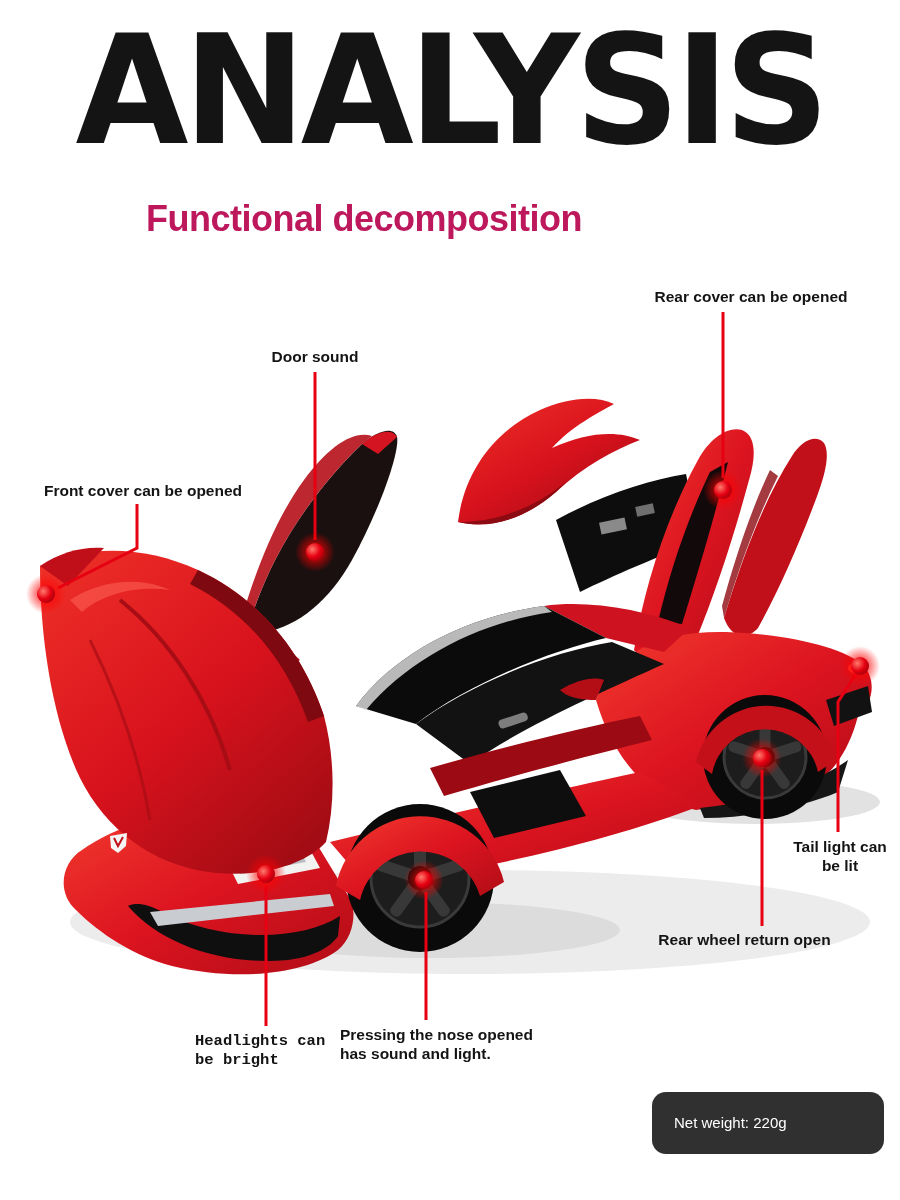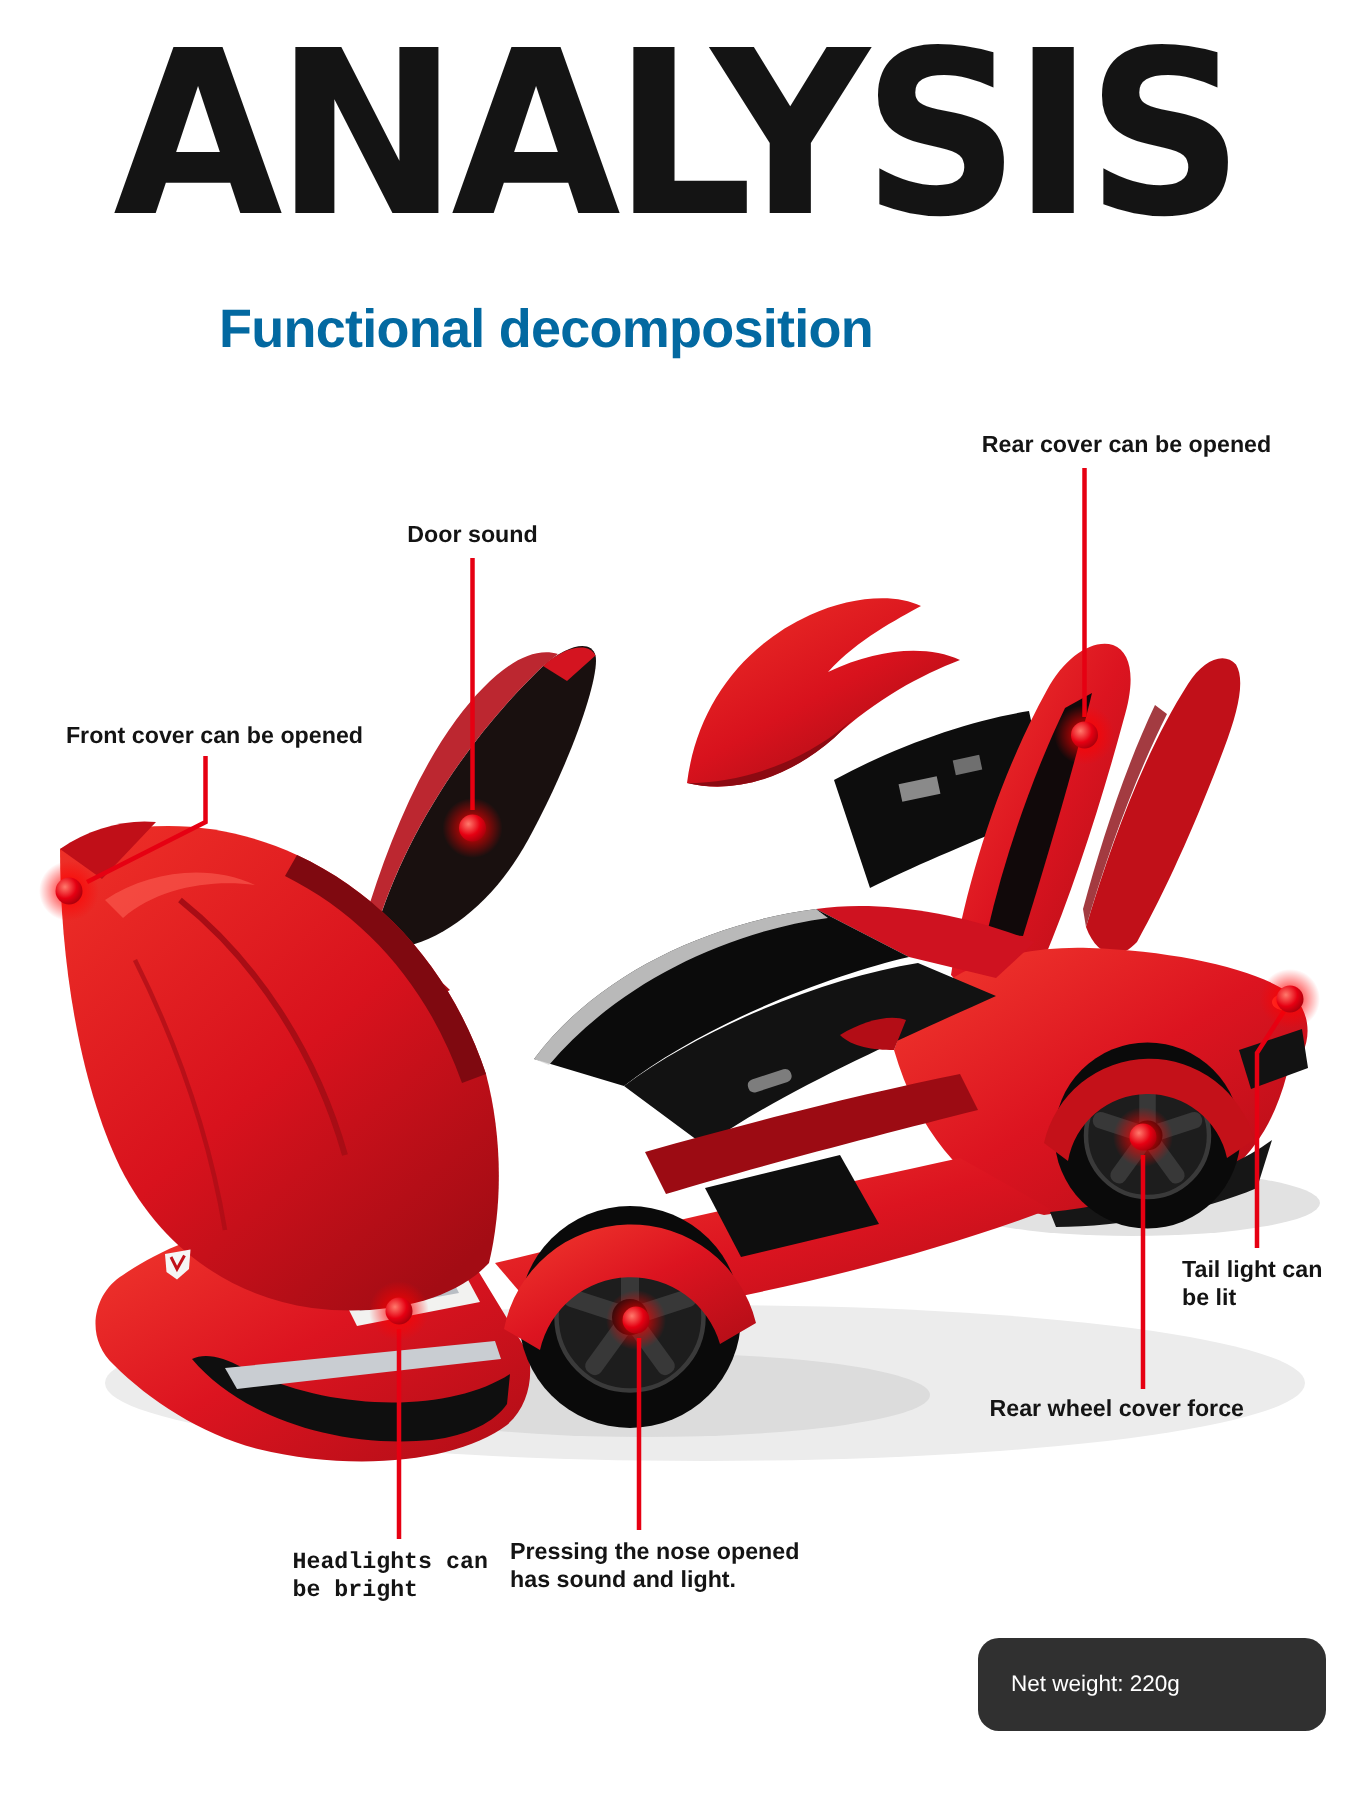--- a/index.html
+++ b/index.html
@@ -19,21 +19,21 @@
     color:#141414;
     transform:scaleY(1.04);
     transform-origin:top center;
     white-space:nowrap;
   }
   .subtitle{
     position:absolute;top:198px;left:0;width:728px;
     text-align:center;
     font-weight:bold;
     font-size:36px;
-    color:#0369a1;
+    color:#be185d;
     letter-spacing:-0.5px;
   }
   .stage{position:absolute;left:0;top:0;width:900px;height:1200px;}
   .callout-label{
     position:absolute;
     font-size:15.5px;
     font-weight:bold;
     color:#141414;
     line-height:1.2;
     z-index:3;
@@ -233,23 +233,23 @@
     </g>
   </g>
 </svg>
 
 <div class="callout-label center" style="left:636px;top:288px;width:230px;">Rear cover can be opened</div>
 
 <div class="callout-label center" style="left:255px;top:348px;width:120px;">Door sound</div>
 
 <div class="callout-label center" style="left:38px;top:482px;width:210px;">Front cover can be opened</div>
 
-<div class="callout-label" style="left:788px;top:838px;width:104px;">Tail light can be lit</div>
-
-<div class="callout-label center" style="left:642px;top:931px;width:205px;">Rear wheel cover force</div>
+<div class="callout-label" style="left:788px;top:838px;width:104px;text-align:center;">Tail light can be lit</div>
+
+<div class="callout-label center" style="left:642px;top:931px;width:205px;">Rear wheel return open</div>
 
 <div class="callout-label" style="left:195px;top:1032px;width:145px;font-family:Liberation Mono, monospace;">Headlights can be bright</div>
 
 <div class="callout-label" style="left:340px;top:1026px;width:215px;">Pressing the nose opened has sound and light.</div>
 
 <div class="spec-box">
   <div>Net weight: 220g</div>
 </div>
 
 </body></html>

